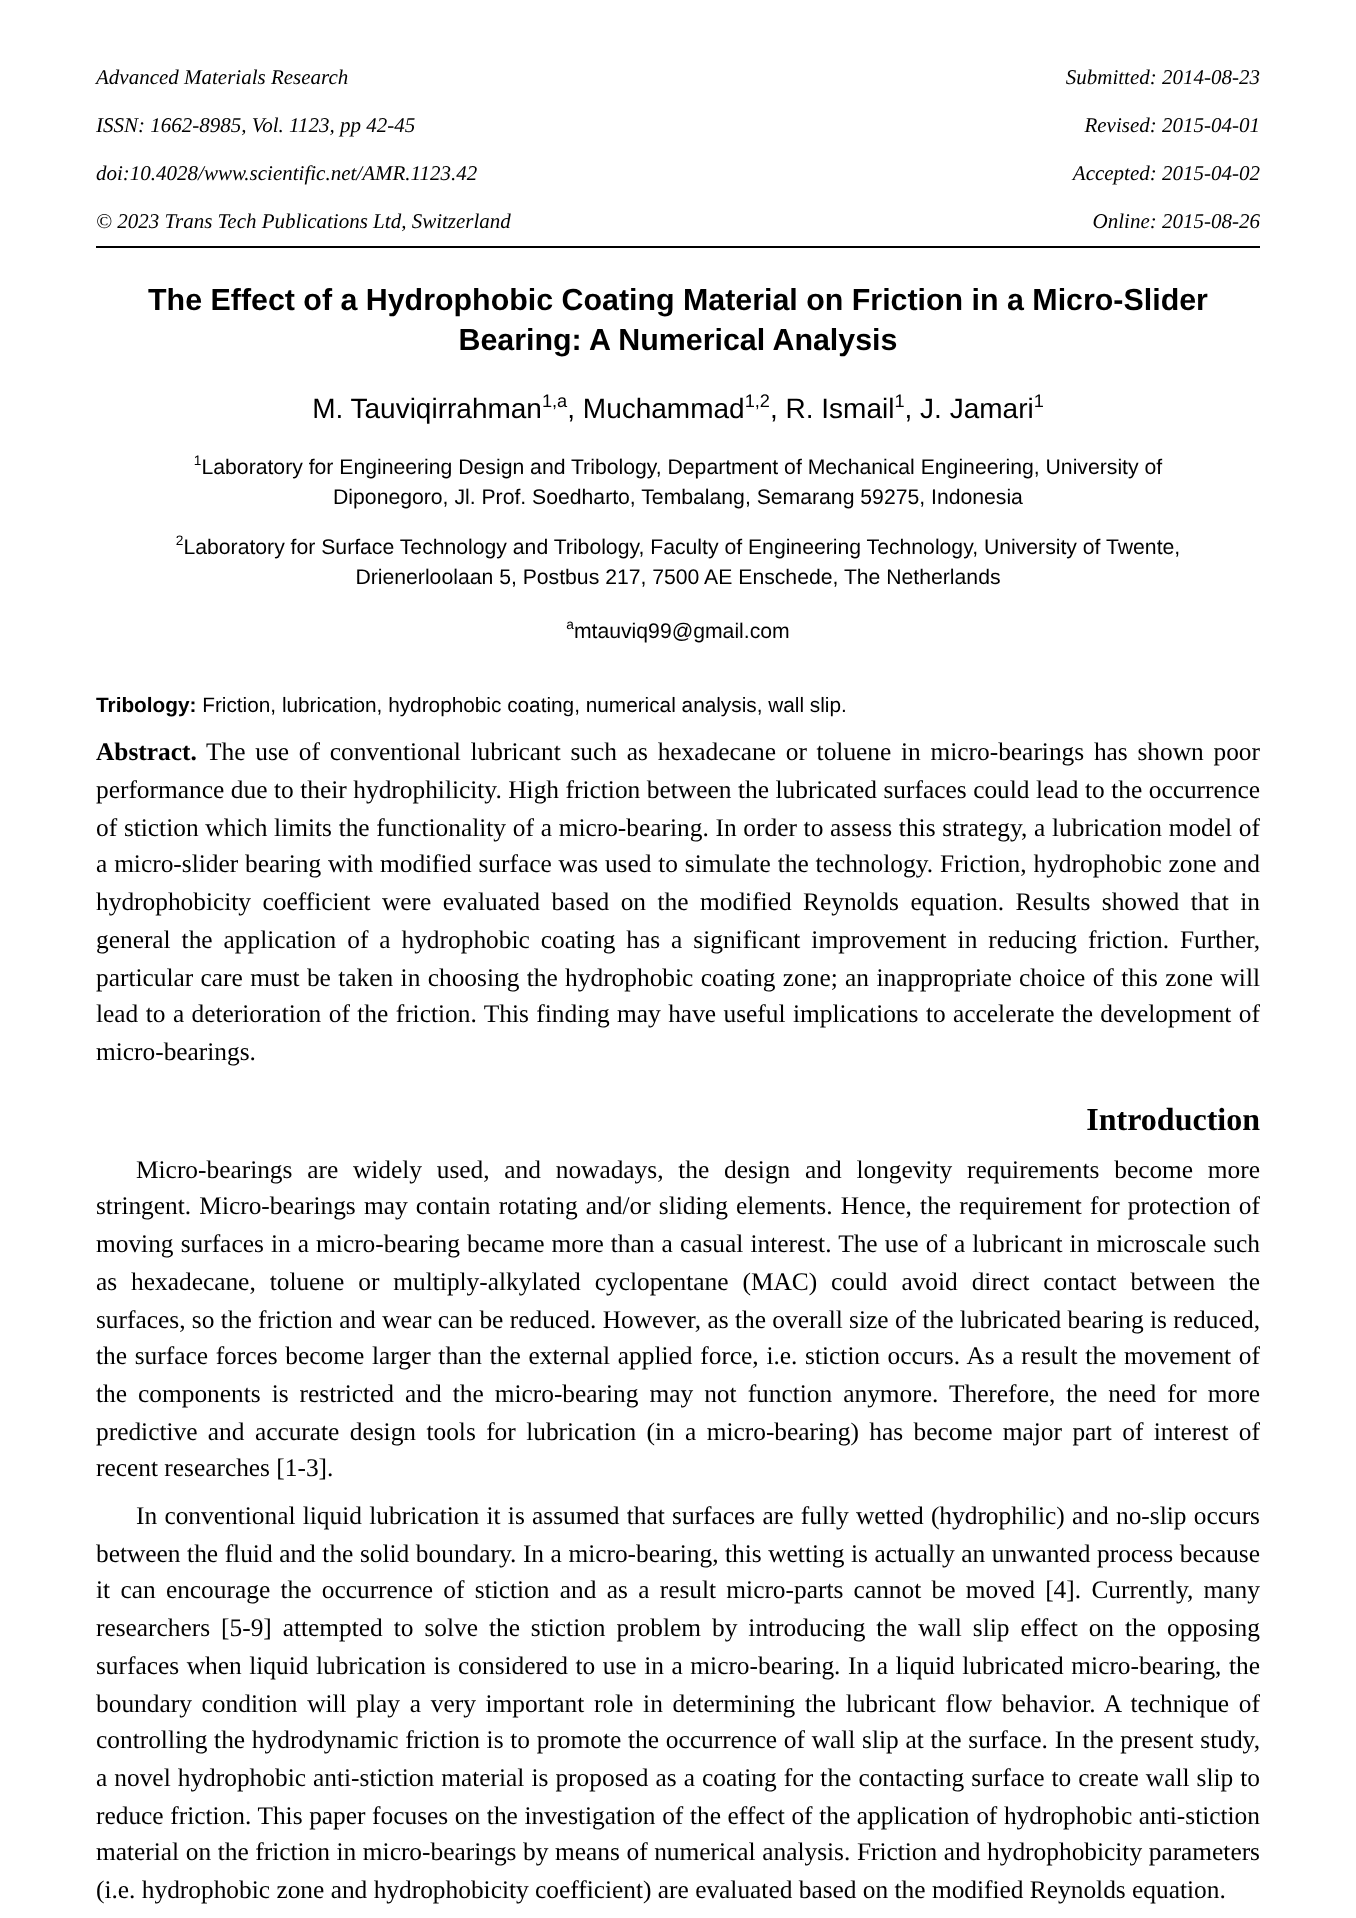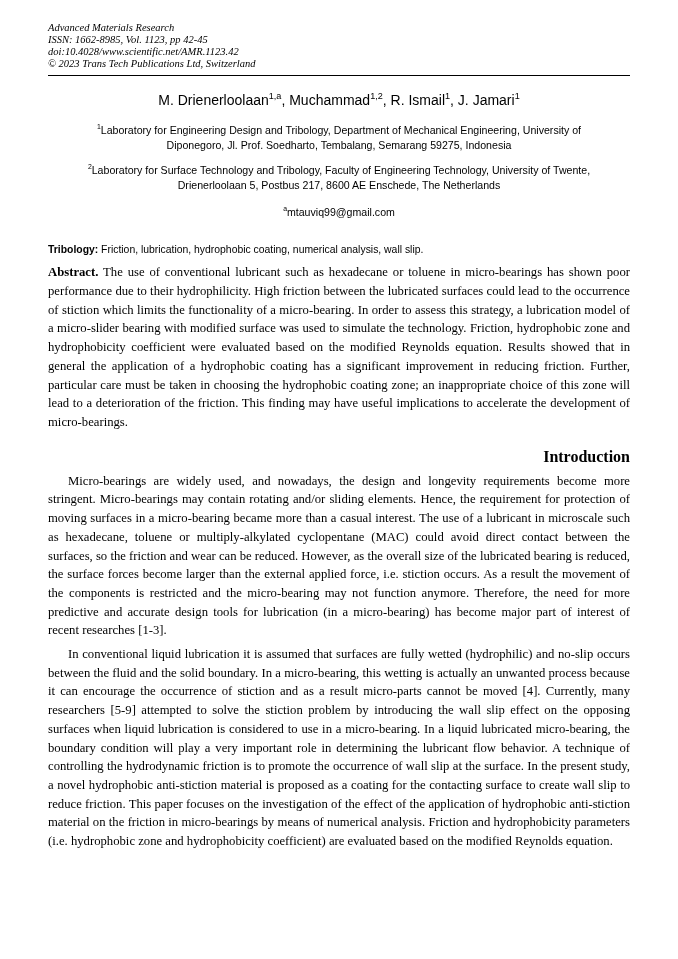--- a/index.html
+++ b/index.html
@@ -28,21 +28,21 @@
     display: flex;
     justify-content: space-between;
     align-items: flex-start;
     font-style: italic;
     font-size: 10.5px;
     line-height: 12.1px;
     font-family: "Liberation Serif", serif;
   }
   .journal-header .left { text-align: left; }
   .journal-header .right { text-align: right; }
-  .journal-header div > div { white-space: nowrap; }
+  .journal-header div > div { white-space: nowrap; margin-top: 12px; }
 
   .header-rule {
     border: 0;
     border-top: 1px solid #000;
     margin: 5px 0 0 0;
     width: 100%;
   }
 
   
   .title {
@@ -133,31 +133,38 @@
 
 <div class="page">
 
   <div class="journal-header">
     <div class="left">
       <div>Advanced Materials Research</div>
       <div>ISSN: 1662-8985, Vol. 1123, pp 42-45</div>
       <div>doi:10.4028/www.scientific.net/AMR.1123.42</div>
       <div>© 2023 Trans Tech Publications Ltd, Switzerland</div>
     </div>
+    <div class="right">
+      <div>Submitted: 2014-08-23</div>
+      <div>Revised: 2015-04-01</div>
+      <div>Accepted: 2015-04-02</div>
+      <div>Online: 2015-08-26</div>
+    </div>
   </div>
 
   <hr class="header-rule">
 
+  <div class="title">The Effect of a Hydrophobic Coating Material on Friction in a Micro-Slider Bearing: A Numerical Analysis</div>
 
   <div class="authors">
-    <div id="author-line-1"><span>M. Drienerloolaan</span><sup>1,a</sup><span>, Muchammad</span><sup>1,2</sup><span>, R. Ismail</span><sup>1</sup><span>, J. Jamari</span><sup>1</sup></div>
+    <div id="author-line-1"><span>M. Tauviqirrahman</span><sup>1,a</sup><span>, Muchammad</span><sup>1,2</sup><span>, R. Ismail</span><sup>1</sup><span>, J. Jamari</span><sup>1</sup></div>
   </div>
 
   <div class="affil" id="affiliation-1"><sup>1</sup><span>Laboratory for Engineering Design and Tribology, Department of Mechanical Engineering, University of Diponegoro, Jl. Prof. Soedharto, Tembalang, Semarang 59275, Indonesia</span></div>
-  <div class="affil second" id="affiliation-2"><sup>2</sup><span>Laboratory for Surface Technology and Tribology, Faculty of Engineering Technology, University of Twente, Drienerloolaan 5, Postbus 217, 8600 AE Enschede, The Netherlands</span></div>
+  <div class="affil second" id="affiliation-2"><sup>2</sup><span>Laboratory for Surface Technology and Tribology, Faculty of Engineering Technology, University of Twente, Drienerloolaan 5, Postbus 217, 7500 AE Enschede, The Netherlands</span></div>
 
   <div class="email" id="corresponding-email"><sup>a</sup><span>mtauviq99@gmail.com</span></div>
 
   <div class="keywords">
     <span class="kw-label">Tribology:</span><span> Friction, lubrication, hydrophobic coating, numerical analysis, wall slip.</span>
   </div>
 
   <div class="abstract">
     <span class="ab-label">Abstract.</span><span> The use of conventional lubricant such as hexadecane or toluene in micro-bearings has shown poor performance due to their hydrophilicity. High friction between the lubricated surfaces could lead to the occurrence of stiction which limits the functionality of a micro-bearing. In order to assess this strategy, a lubrication model of a micro-slider bearing with modified surface was used to simulate the technology. Friction, hydrophobic zone and hydrophobicity coefficient were evaluated based on the modified Reynolds equation. Results showed that in general the application of a hydrophobic coating has a significant improvement in reducing friction. Further, particular care must be taken in choosing the hydrophobic coating zone; an inappropriate choice of this zone will lead to a deterioration of the friction. This finding may have useful implications to accelerate the development of micro-bearings.</span>
   </div>

